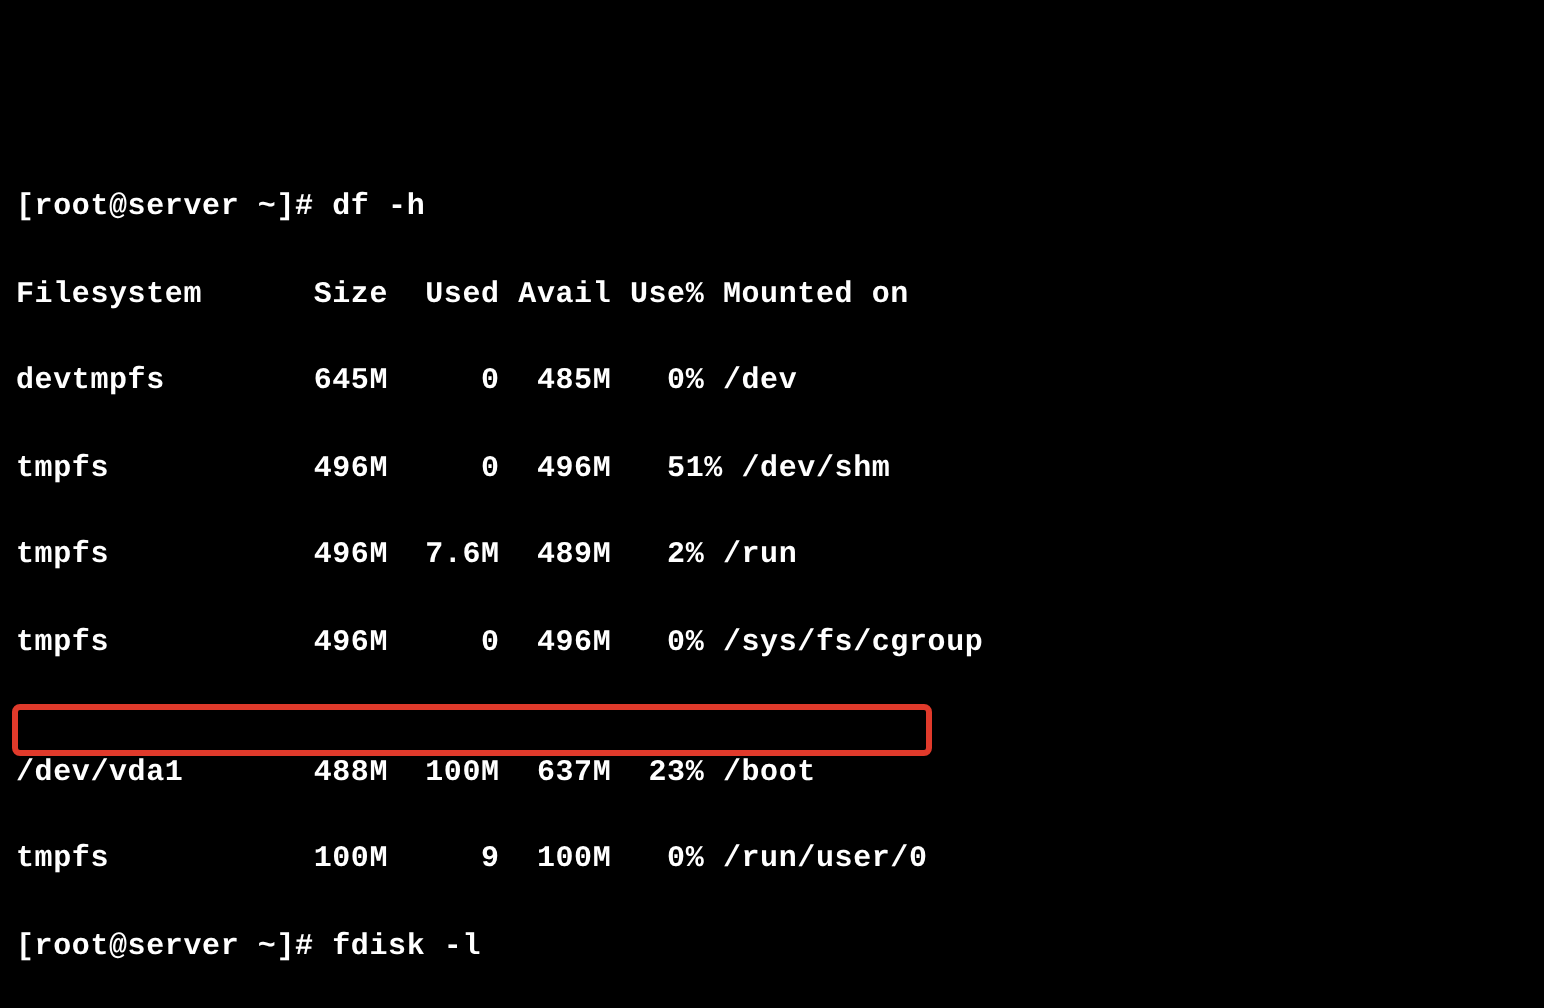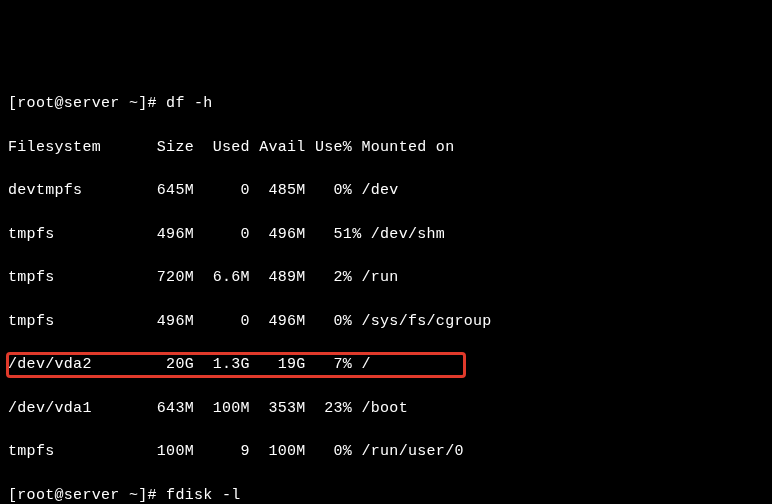--- a/index.html
+++ b/index.html
@@ -8,42 +8,42 @@
     color: #fff;
     font-family: "Courier New", Courier, monospace;
     font-size: 15px;
     line-height: 1.45;
     padding: 6px 8px;
     width: 772px;
     height: 504px;
     white-space: pre;
     letter-spacing: 0.3px;
   }
-  .line { position: relative; }
+  .line { position: relative; font-weight: bold; }
   .hl {
     border: 3px solid #e03a2b;
     border-radius: 4px;
     position: absolute;
     pointer-events: none;
   }
   .hl1 { left: -2px; top: -2px; width: 460px; height: 26px; }
 </style>
 </head>
 <body>
 
 
 
 <div class="line">[root@server ~]# df -h</div>
 <div class="line">Filesystem      Size  Used Avail Use% Mounted on</div>
 <div class="line">devtmpfs        645M     0  485M   0% /dev</div>
 <div class="line">tmpfs           496M     0  496M   51% /dev/shm</div>
-<div class="line">tmpfs           720M  6.6M  489M   2% /run</div>
+<div class="line">tmpfs           496M  7.6M  489M   2% /run</div>
 <div class="line">tmpfs           496M     0  496M   0% /sys/fs/cgroup</div>
-<div class="line"><span>/dev/vda2        20G  1.3G   19G   7% /</span><span class="hl hl1"></span></div>
-<div class="line">/dev/vda1       643M  100M  353M  23% /boot</div>
+<div class="line"><span class="hl hl1"></span></div>
+<div class="line">/dev/vda1       488M  100M  637M  23% /boot</div>
 <div class="line">tmpfs           100M     9  100M   0% /run/user/0</div>
 <div class="line">[root@server ~]# fdisk -l</div>
 
 
 
 
 
 
 
 

